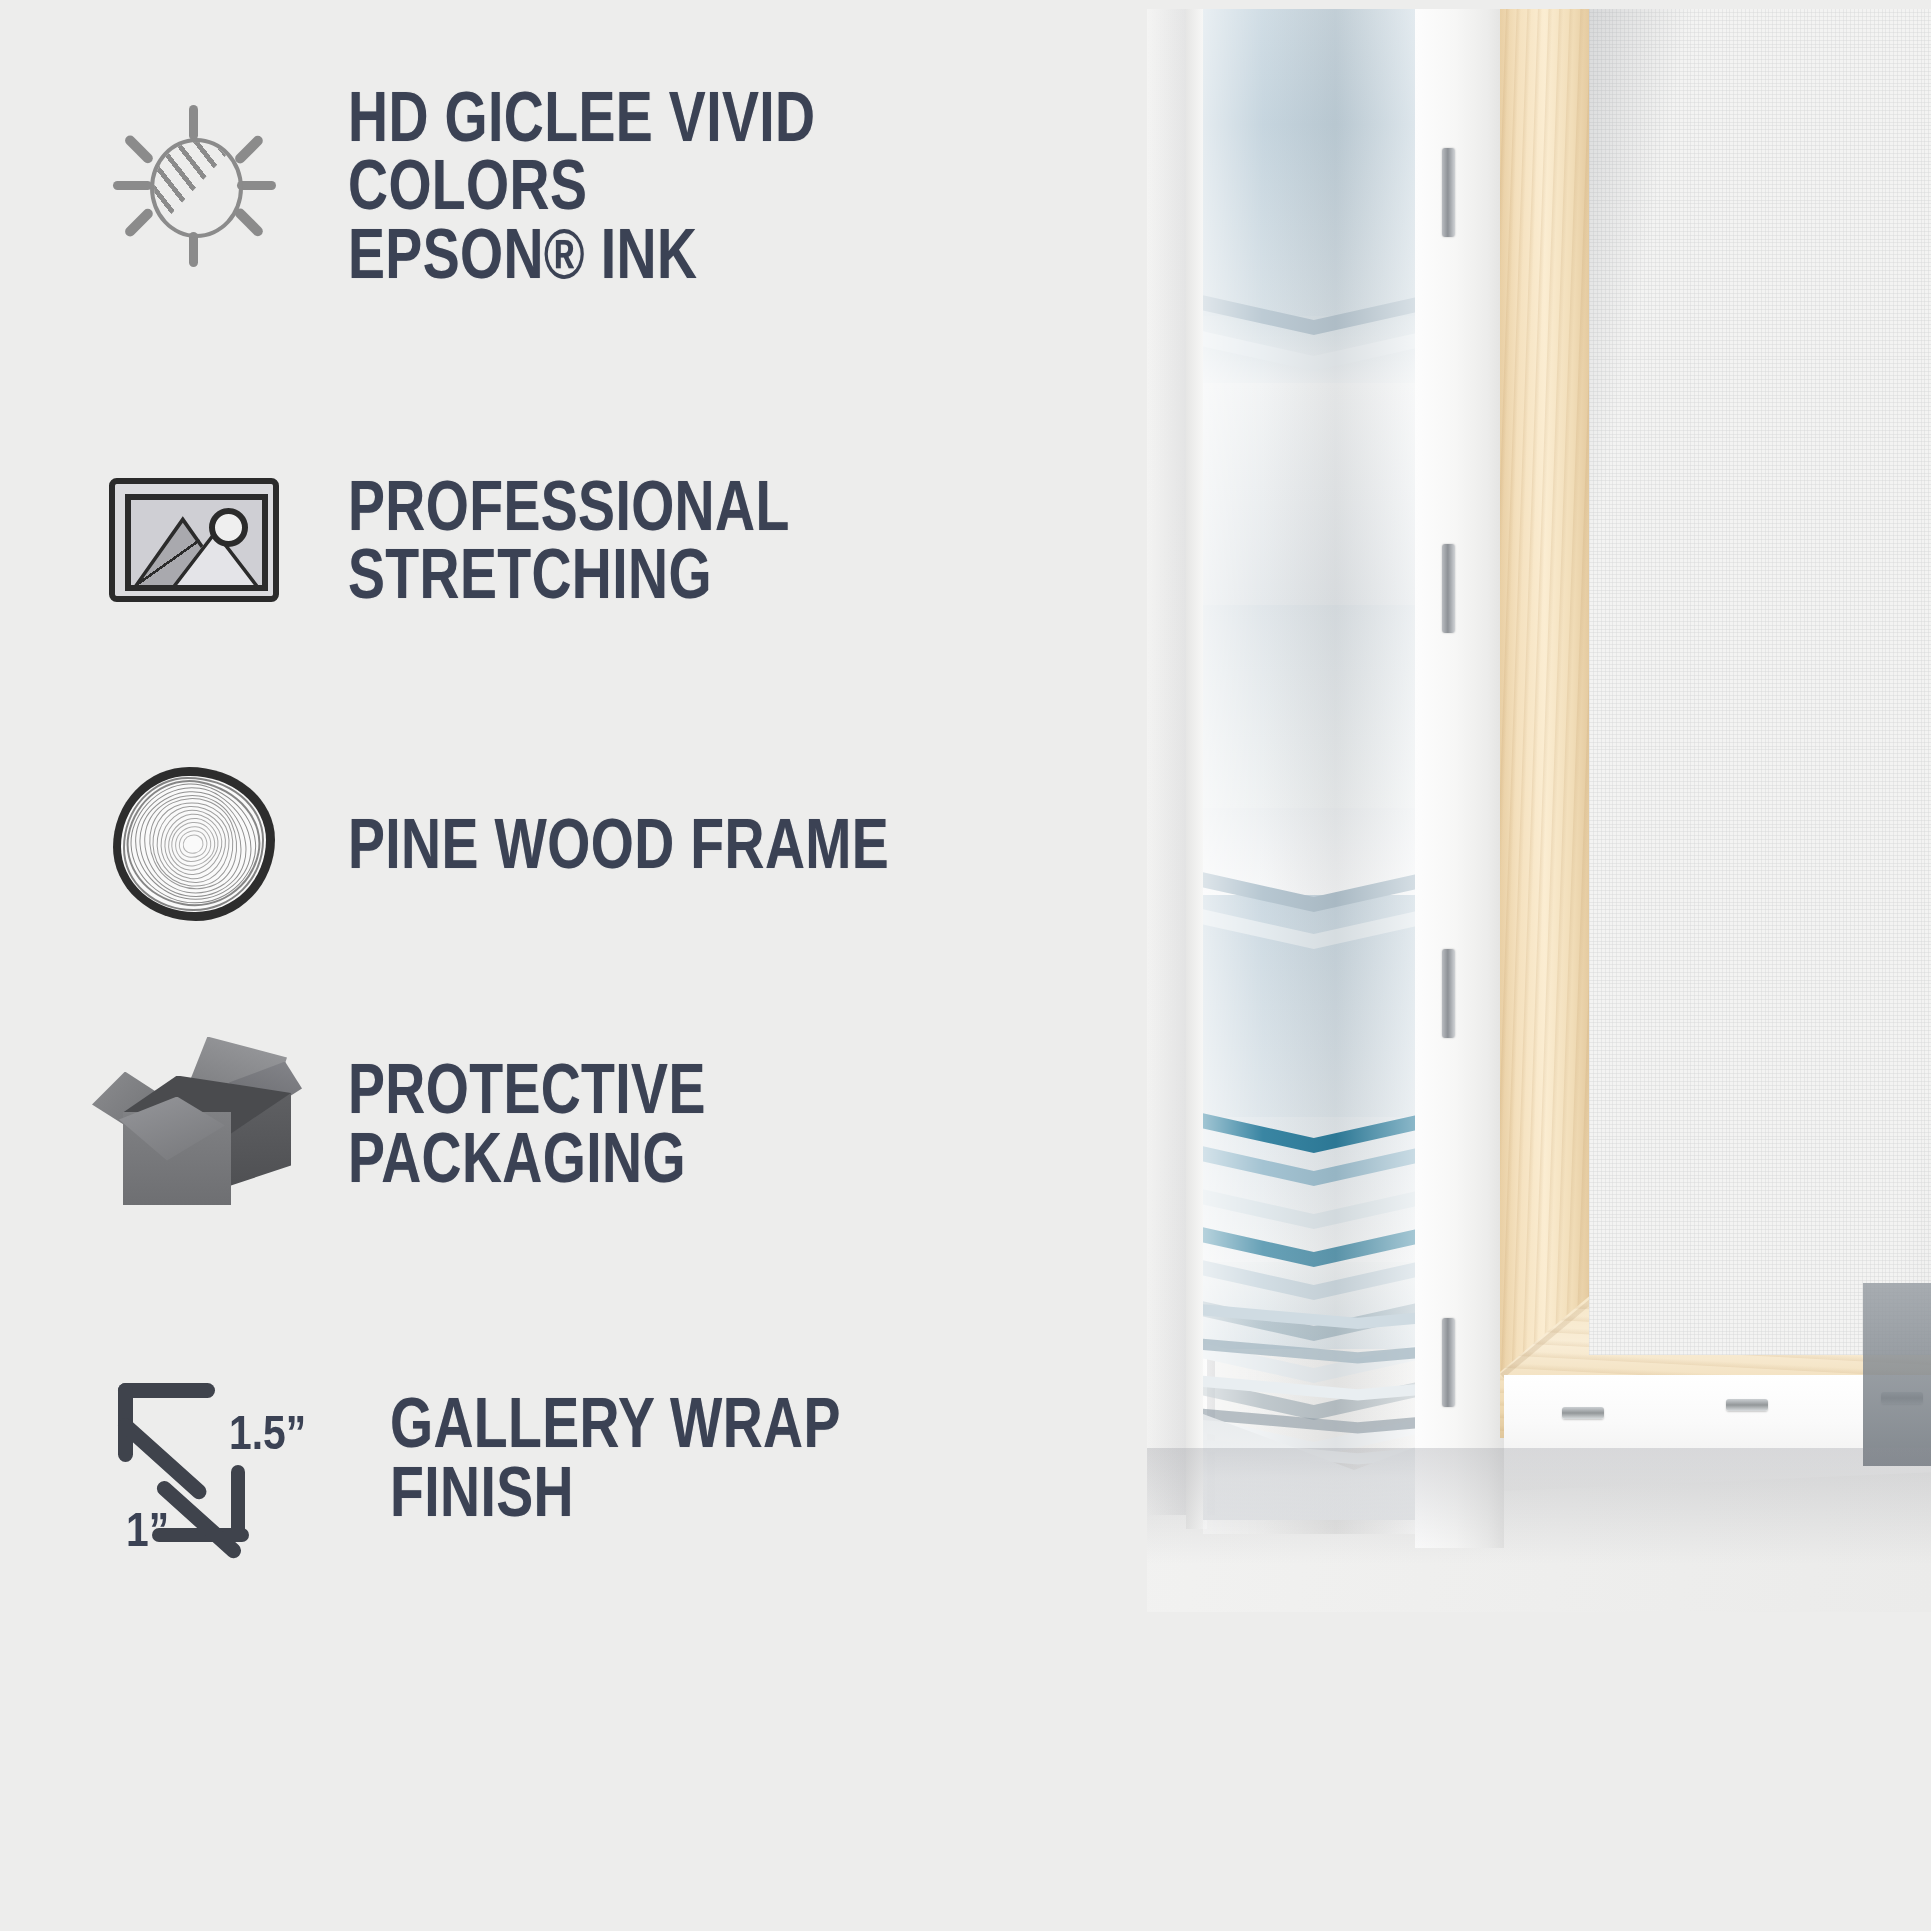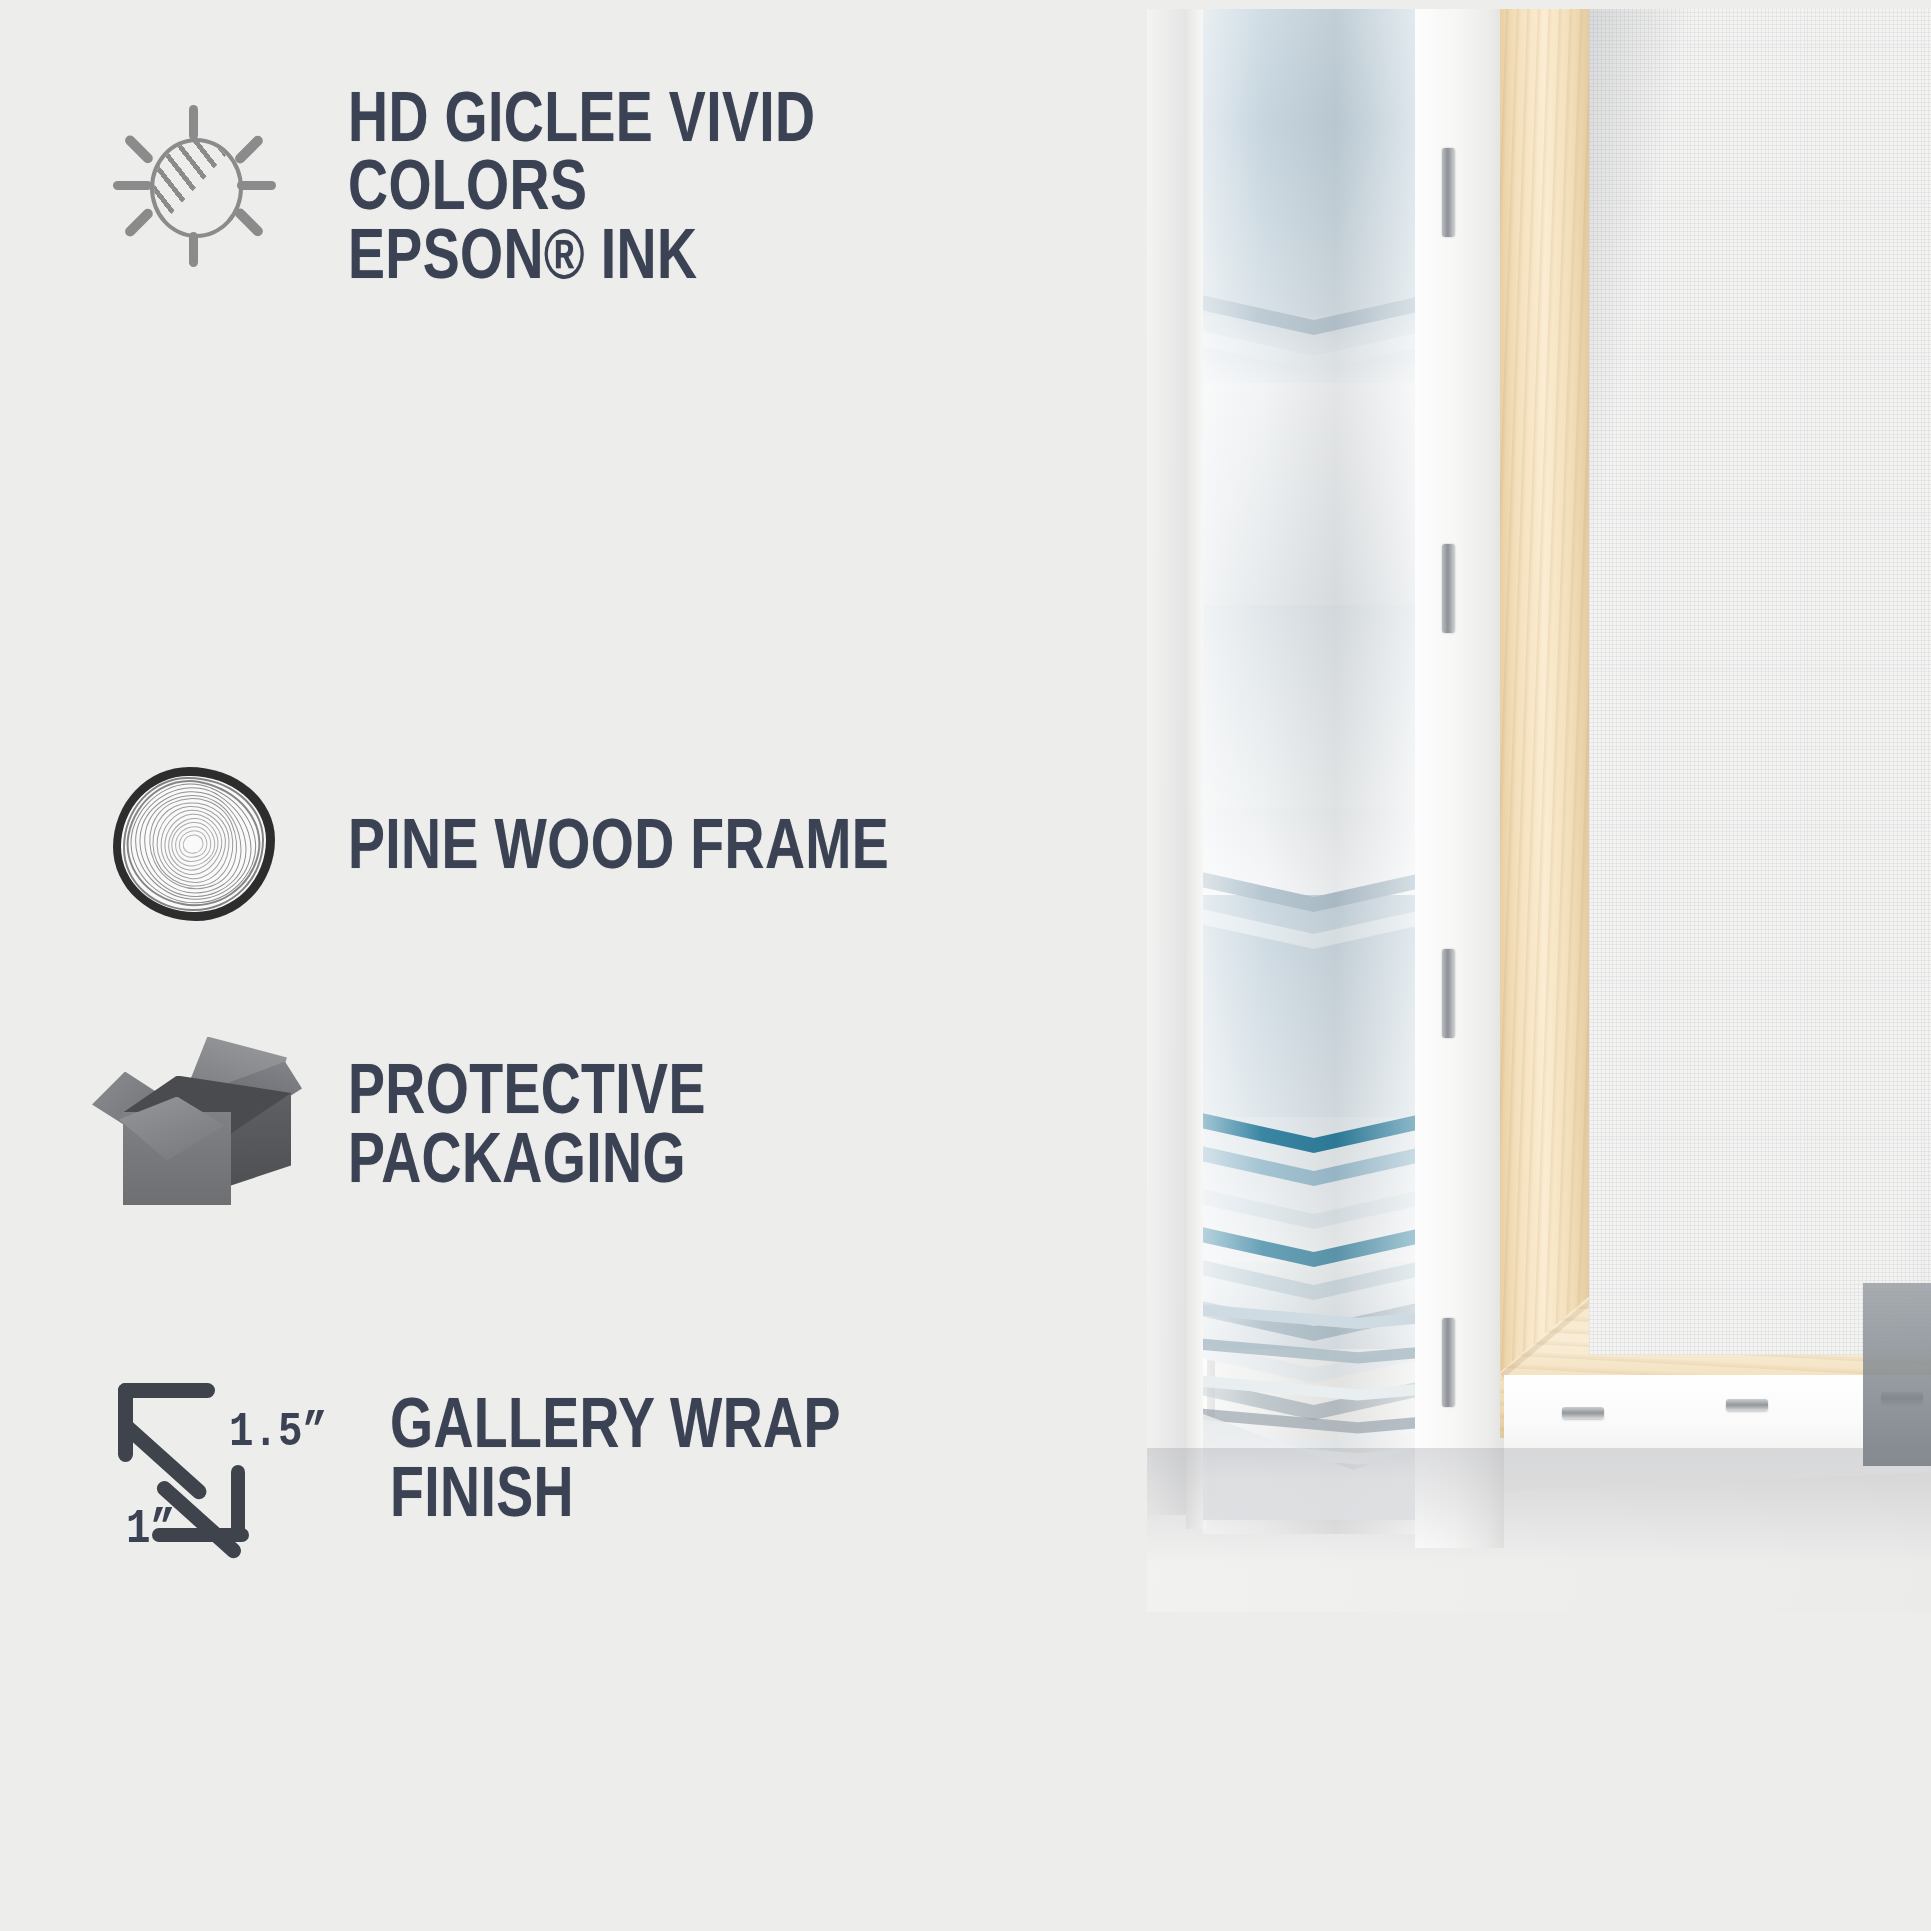--- a/index.html
+++ b/index.html
@@ -81,21 +81,21 @@
   
   .leftSliver{position:absolute;left:39px;top:-5.8px;width:21px;height:1526px;
     background:linear-gradient(90deg,#e6e6e5,#fbfbfa);}
 
   
   .darkSliver{position:absolute;left:716px;top:1274px;width:68px;height:183px;
     background:linear-gradient(180deg,#9aa0a6,#6f767d);opacity:.85;}
 
   
   .feature{position:absolute;display:flex;align-items:center;}
-  .ficon{flex:0 0 auto;display:flex;align-items:flex-end;justify-content:center;font-family:Liberation Mono, monospace;}
+  .ficon{flex:0 0 auto;display:flex;align-items:flex-end;justify-content:center;}
   .flabel{
     color:#3b4254;
     font-weight:700;
     font-size:71px;
     line-height:.96;
     letter-spacing:0.5px;
     transform:scaleX(.78);
     transform-origin:left center;
     white-space:pre-line;
     text-shadow:0 0 1px rgba(59,66,84,.35);
@@ -277,20 +277,35 @@
         <div class="ray" style="left:131px;top:100px;width:9.7px;height:35px;transform:rotate(-45deg);"></div>
         <div class="disc">
             <div class="hatch"></div>
           </div>
       </div>
     </div>
     <div class="flabel" style="margin-left: 58px; color: rgb(59, 66, 84);">HD GICLEE VIVID COLORS
 EPSON® INK</div>
   </div>
 
+  <div class="feature" style="left:97px;top:449px;width:966px;height:164px;">
+    <div class="ficon" style="width:193px;">
+      <div class="pic">
+        <div class="outer"></div>
+        <div class="inner">
+          <div class="mtnA"></div>
+            <div class="mtnAout"></div>
+          <div class="mtnB"></div>
+            <div class="mtnBout"></div>
+          <div class="sunDot"></div>
+        </div>
+      </div>
+    </div>
+    <div class="flabel" style="margin-left: 58px; color: rgb(59, 66, 84);">PROFESSIONAL STRETCHING</div>
+  </div>
 
   <div class="feature" style="left:92px;top:1023px;width:966px;height:183px;">
     <div class="ficon" style="width:203px;">
       <div class="box">
         <span class="flapL"></span>
         <span class="flapT"></span>
         <span class="flapR"></span>
         <span class="bodyR"></span>
         <span class="inner"></span>
         <span class="bodyF"></span>

